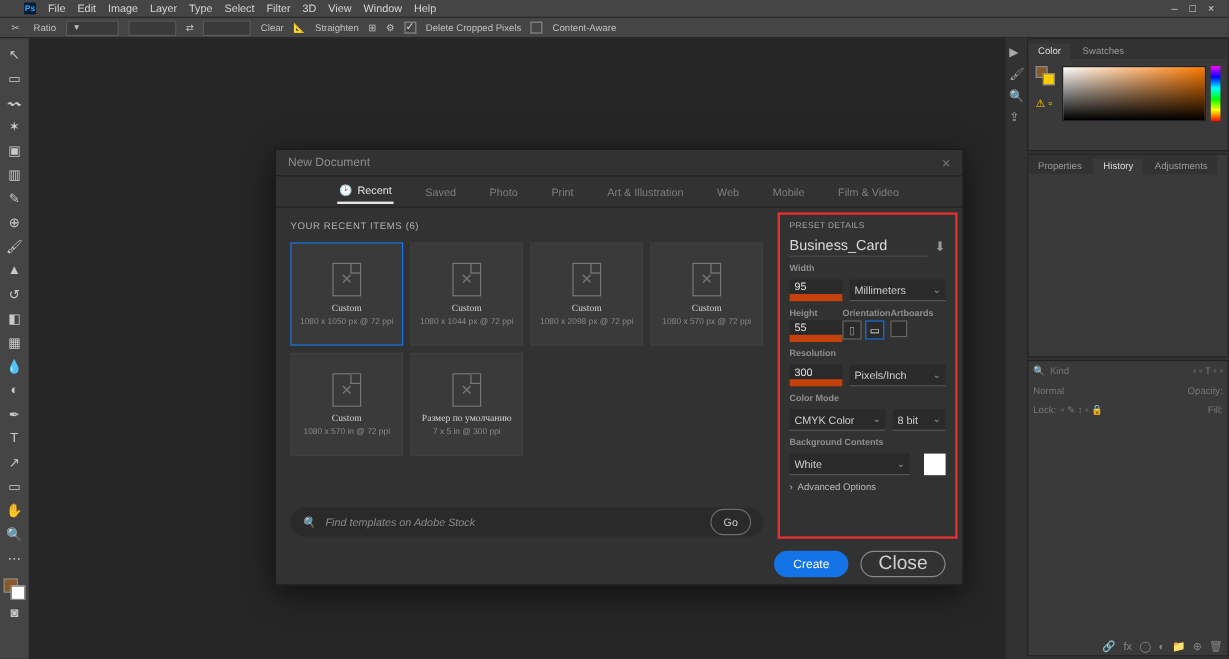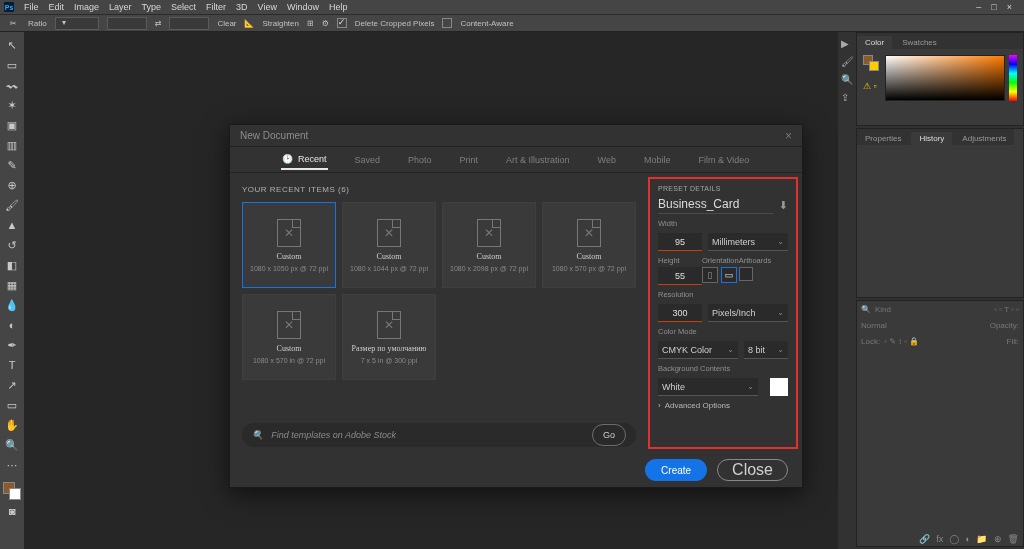--- a/index.html
+++ b/index.html
@@ -1,17 +1,17 @@
 <!DOCTYPE html>
 <html><head>
 <meta charset="utf-8">
 <style>
 * { box-sizing: border-box; margin: 0; padding: 0; font-family: "Segoe UI", Tahoma, sans-serif; }
 body { width: 1024px; height: 549px; background: #323232; color: #b9b9b9; font-size: 10px; overflow: hidden; position: relative; }
-.menubar { height: 14px; background: #454545; display: flex; align-items: center; padding-left: 4px; gap: 10px; font-size: 9px; color: #d7d7d7; }
+.menubar { height: 14px; background: #454545; display: flex; align-items: center; padding-left: 20px; gap: 10px; font-size: 9px; color: #d7d7d7; }
 .menubar .ps { width: 10px; height: 10px; background: #001e36; color: #31a8ff; font-weight: bold; font-size: 7px; display: flex; align-items: center; justify-content: center; border-radius: 1px; }
 .win-controls { margin-left: auto; display: flex; gap: 10px; padding-right: 12px; font-size: 9px; color: #d7d7d7; }
 .optbar { height: 18px; background: #454545; display: flex; align-items: center; padding: 0 6px; gap: 8px; font-size: 8px; color: #c0c0c0; border-top: 1px solid #2b2b2b; border-bottom: 1px solid #222; }
 .optbar .icon { width: 14px; height: 14px; display: flex; align-items: center; justify-content: center; color: #c0c0c0; }
 .optbar select, .optbar .dd { background: #3a3a3a; border: 1px solid #5a5a5a; color: #c0c0c0; font-size: 8px; height: 13px; padding: 0 4px; }
 .optbar .cbx { width: 10px; height: 10px; border: 1px solid #888; display: inline-block; position: relative; }
 .optbar .cbx.checked::after { content: "✓"; position: absolute; top: -2px; left: 0; font-size: 9px; color: #ddd; }
 .main { display: flex; height: calc(100% - 32px); }
 .toolbar { width: 24px; background: #454545; display: flex; flex-direction: column; align-items: center; padding-top: 4px; gap: 2px; }
 .toolbar .t { width: 20px; height: 18px; display: flex; align-items: center; justify-content: center; color: #c9c9c9; font-size: 11px; border-radius: 2px; }
@@ -56,23 +56,23 @@
 .doc-ic::before { content: ""; position: absolute; top: 0; right: 0; width: 7px; height: 7px; background: #3a3a3a; border-left: 1px solid #777; border-bottom: 1px solid #777; }
 .doc-ic .xmark { position: absolute; inset: 0; display:flex; align-items:center; justify-content:center; color:#777; font-size:12px; }
 .search-row { margin-top: auto; display:flex; gap:10px; align-items:center; }
 .searchpill { flex:1; height:24px; background:#2a2a2a; border-radius:14px; display:flex; align-items:center; padding:0 10px; gap:8px; color:#8a8a8a; font-style:italic; font-size:9px; }
 .go-btn { height:22px; width:34px; border:1px solid #6d6d6d; border-radius:12px; background:transparent; color:#cfcfcf; font-size:9px; }
 .preset-area { width: 160px; border: 2px solid #e03030; margin: 4px 4px 4px 0; padding: 6px 8px 8px 8px; display: flex; flex-direction: column; gap: 5px; }
 .preset-hdr { font-size: 7px; color: #a4a4a4; letter-spacing: .3px; }
 .preset-name-row { display: flex; align-items: center; }
 .preset-name { font-size: 12px; color: #dcdcdc; flex: 1; border-bottom: 1px solid #4a4a4a; padding-bottom: 2px; }
 .preset-name-row .save-ic { color: #9a9a9a; font-size: 11px; margin-left: 6px; }
-.field-lbl { font-size: 7.5px; color: #8f8f8f; }
+.field-lbl { font-size: 7.5px; color: #8f8f8f; font-weight: bold; }
 .row2 { display: flex; gap: 6px; }
-.num-box { width: 44px; height: 18px; background: #2a2a2a; border: none; border-bottom: 1px solid #c2410c; color: #e0e0e0; font-size: 9px; padding: 0 4px; text-align: center; }
+.num-box { width: 44px; height: 18px; background: #2a2a2a; border: none; border-bottom: 6px solid #c2410c; color: #e0e0e0; font-size: 9px; padding: 0 4px; }
 .sel { flex: 1; height: 18px; background: #2a2a2a; border: none; border-bottom: 1px solid #555; color: #cfcfcf; font-size: 9px; display: flex; align-items: center; justify-content: space-between; padding: 0 4px; }
 .sel .chev { color: #888; font-size: 8px; }
 .orient { display: flex; gap: 3px; }
 .orient .o { width: 16px; height: 16px; border: 1px solid #666; display: flex; align-items: center; justify-content: center; color: #999; font-size: 9px; background:#2a2a2a;}
 .orient .o.active { border-color: #1473e6; color: #e6e6e6; }
 .chk { width: 14px; height: 14px; border: 1px solid #666; background:#2a2a2a;}
 .swatch-white { width: 18px; height: 18px; background: #fff; margin-left: 6px; }
 .adv { font-size: 8px; color: #b8b8b8; display:flex; align-items:center; gap:4px; }
 .footer-row { height: 34px; display:flex; align-items:center; justify-content:flex-end; gap:10px; padding: 0 14px; }
 .btn-primary { background:#1473e6; color:#fff; border:none; border-radius:12px; height:22px; padding:0 16px; font-size:10px; }

